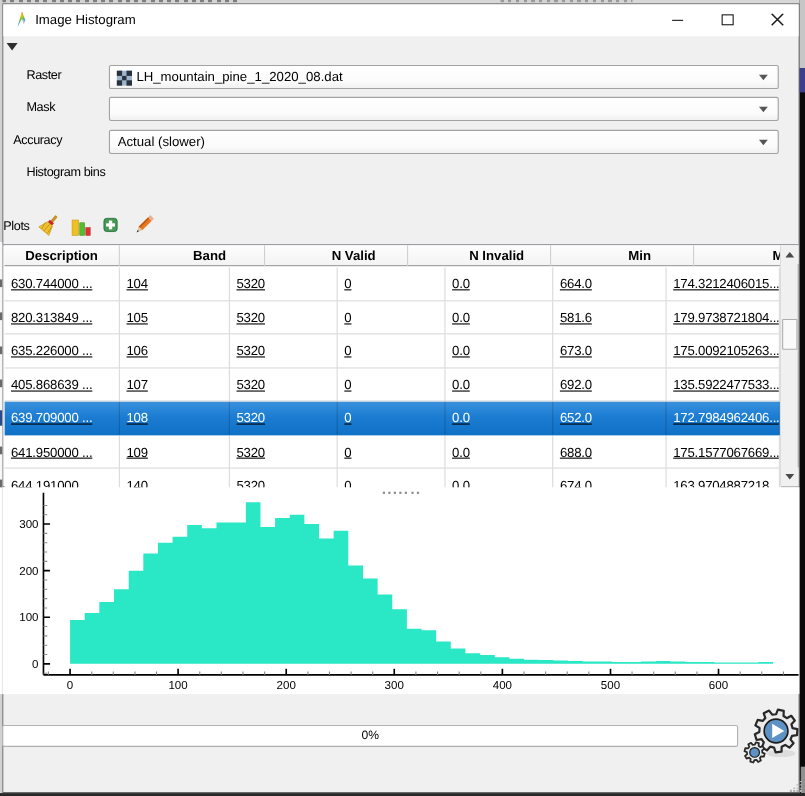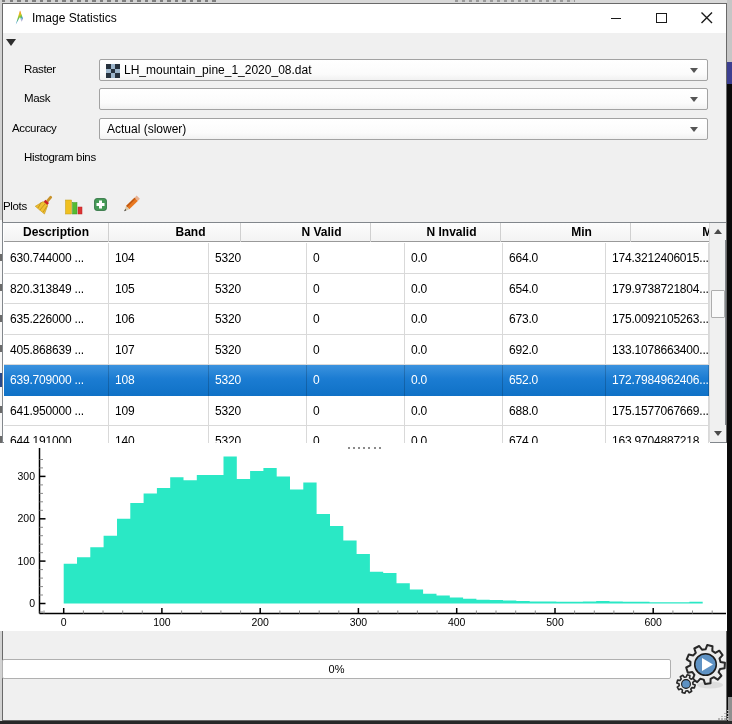--- a/index.html
+++ b/index.html
@@ -37,21 +37,21 @@
 .combo .txt{position:absolute;left:7px;top:3px;font-size:12px;color:#000;}
 .arrow{position:absolute;right:9px;top:8px;width:0;height:0;
  border-left:4.5px solid transparent;border-right:4.5px solid transparent;
  border-top:5px solid #555;}
 
 #table{left:2px;top:222px;width:724px;height:221px;background:#fff;border:1px solid #82878c;}
 #thead{position:absolute;left:1px;top:0;width:706px;height:19px;
  background:linear-gradient(#fdfdfd,#f3f3f3);border-bottom:1px solid #999;display:flex;gap:32px;}
 .hcell{height:19px;font-size:12px;font-weight:bold;text-align:center;line-height:18px;
  border-right:1px solid #d0d0d0;overflow:hidden;flex-shrink:0;}
-#tbody{position:absolute;left:1px;top:20px;width:706px;height:202px;overflow:hidden;}
+#tbody{position:absolute;left:1px;top:20px;width:706px;height:202px;overflow:hidden;text-decoration:underline;}
 .row{display:flex;height:30.5px;background:#fff;}
 .cell{height:30.5px;font-size:12px;line-height:30px;padding-left:6px;
  border-right:1px solid #d9d9d9;border-bottom:1px solid #d9d9d9;overflow:hidden;
  flex-shrink:0;letter-spacing:-0.2px;white-space:nowrap;}
 .sel{background:linear-gradient(#3b92de,#1b7cd2 45%,#0f71c6);color:#fff;}
 .sel .cell{border-right:1px solid rgba(0,0,0,0.18);border-bottom:none;}
 
 #vsb{position:absolute;left:706px;top:0;width:16px;height:219px;background:#f0f0f0;
  border-left:1px solid #dcdcdc;}
 .sbtn{position:absolute;left:0px;width:16px;height:17px;background:#f0f0f0;}
@@ -83,21 +83,21 @@
           <stop offset="0.18" stop-color="#e86c1a"></stop>
           <stop offset="0.38" stop-color="#f0c018"></stop>
       <stop offset="0.58" stop-color="#7cc43c"></stop>
           <stop offset="0.8" stop-color="#2f9ad8"></stop>
       <stop offset="1" stop-color="#8d6cab"></stop>
         </linearGradient>
       </defs>
     <path d="M8.0,0.5 L11.5,9.5 L7.8,7.8 L3.2,15.5 L5.8,7.2 Z" fill="url(#rb)"></path>
     <path d="M8.0,0.5 L11.5,9.5 L9.8,12.5 L7.8,7.8 Z" fill="url(#rb)" opacity="0.55"></path>
   </svg>
-  <div class="abs" id="title">Image Statistics</div>
+  <div class="abs" id="title">Image Histogram</div>
   <div class="abs" id="btn-min"></div>
   <div class="abs" id="btn-max"></div>
   <svg class="abs" style="left:701px;top:12px" width="12" height="12" viewBox="0 0 12 12">
     <path d="M0.5,0.5 L11,11 M11,0.5 L0.5,11" stroke="#1a1a1a" stroke-width="1.4"></path>
   </svg>
   <div class="abs" id="tri"></div>
 
   <div class="abs lbl" style="left:24px;top:63px">Raster</div>
   <div class="abs lbl" style="left:24px;top:92px">Mask</div>
   <div class="abs lbl" style="left:12px;top:122px">Accuracy</div>
@@ -168,40 +168,40 @@
           <div class="cell" style="width:98px">0.0</div>
           <div class="cell" style="width:103px">664.0</div>
           <div class="cell" style="width:103px">174.3212406015...</div>
         </div>
 <div class="row">
           <div class="cell" style="width:105px">820.313849 ...</div>
           <div class="cell" style="width:100px">105</div>
           <div class="cell" style="width:98px">5320</div>
           <div class="cell" style="width:98px">0</div>
           <div class="cell" style="width:98px">0.0</div>
-          <div class="cell" style="width:103px">654.0</div>
+          <div class="cell" style="width:103px">581.6</div>
           <div class="cell" style="width:103px">179.9738721804...</div>
         </div>
 <div class="row">
           <div class="cell" style="width:105px">635.226000 ...</div>
           <div class="cell" style="width:100px">106</div>
           <div class="cell" style="width:98px">5320</div>
           <div class="cell" style="width:98px">0</div>
           <div class="cell" style="width:98px">0.0</div>
           <div class="cell" style="width:103px">673.0</div>
           <div class="cell" style="width:103px">175.0092105263...</div>
         </div>
 <div class="row">
           <div class="cell" style="width:105px">405.868639 ...</div>
           <div class="cell" style="width:100px">107</div>
           <div class="cell" style="width:98px">5320</div>
           <div class="cell" style="width:98px">0</div>
           <div class="cell" style="width:98px">0.0</div>
           <div class="cell" style="width:103px">692.0</div>
-          <div class="cell" style="width:103px">133.1078663400...</div>
+          <div class="cell" style="width:103px">135.5922477533...</div>
         </div>
 <div class="row sel">
           <div class="cell" style="width:105px">639.709000 ...</div>
           <div class="cell" style="width:100px">108</div>
           <div class="cell" style="width:98px">5320</div>
           <div class="cell" style="width:98px">0</div>
           <div class="cell" style="width:98px">0.0</div>
           <div class="cell" style="width:103px">652.0</div>
           <div class="cell" style="width:103px">172.7984962406...</div>
         </div>

